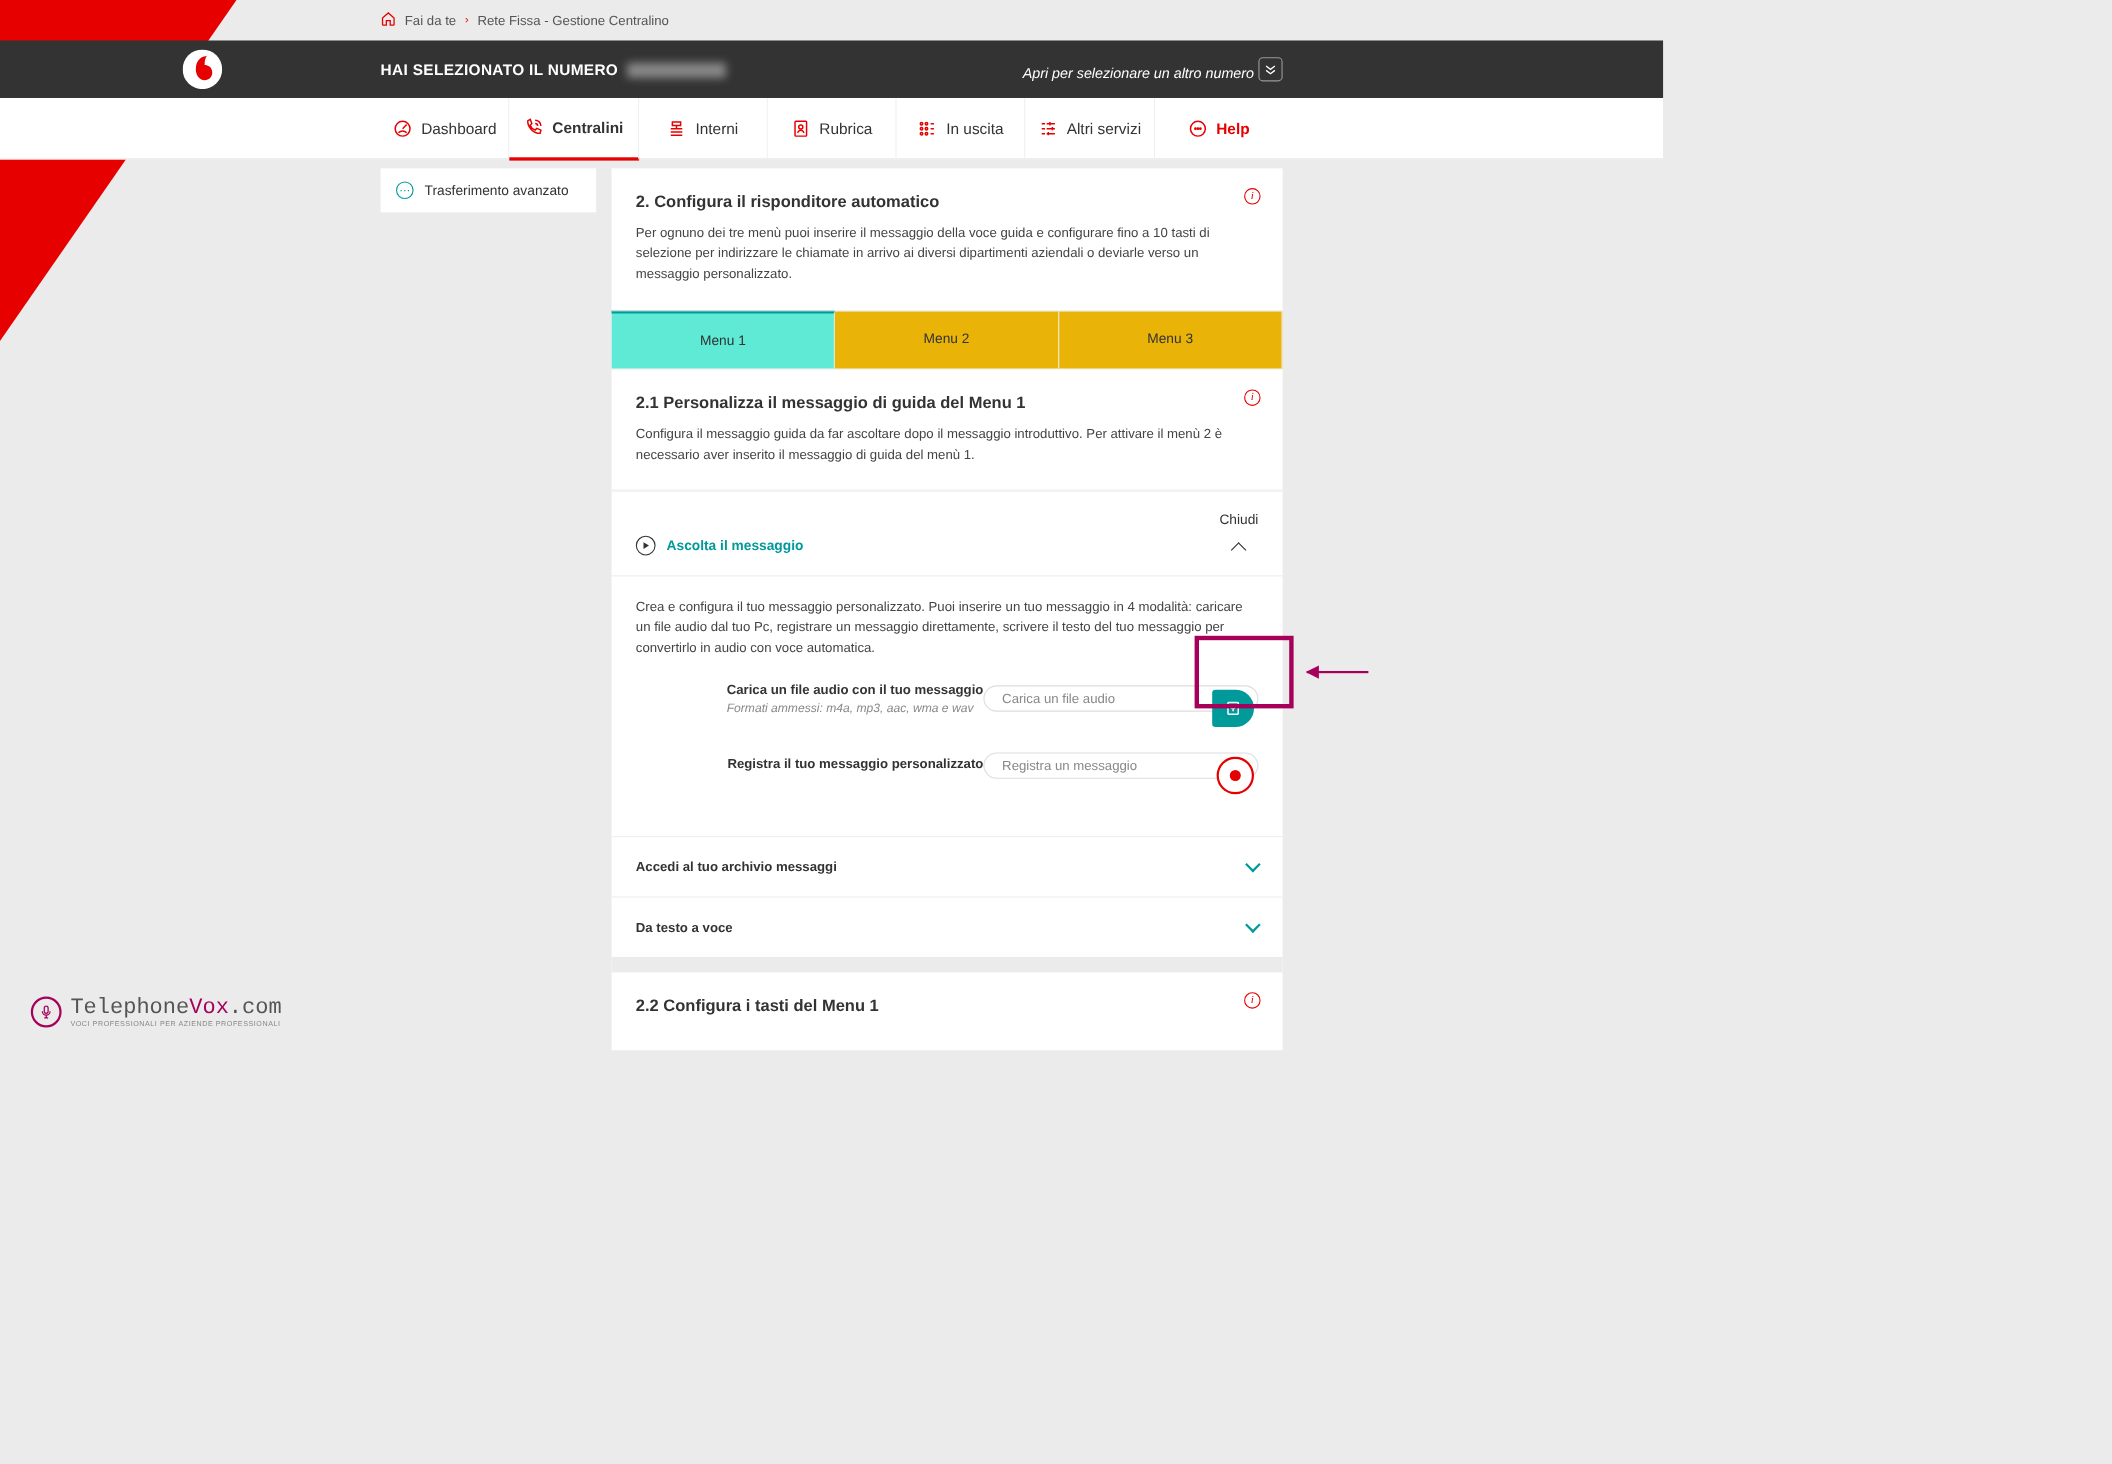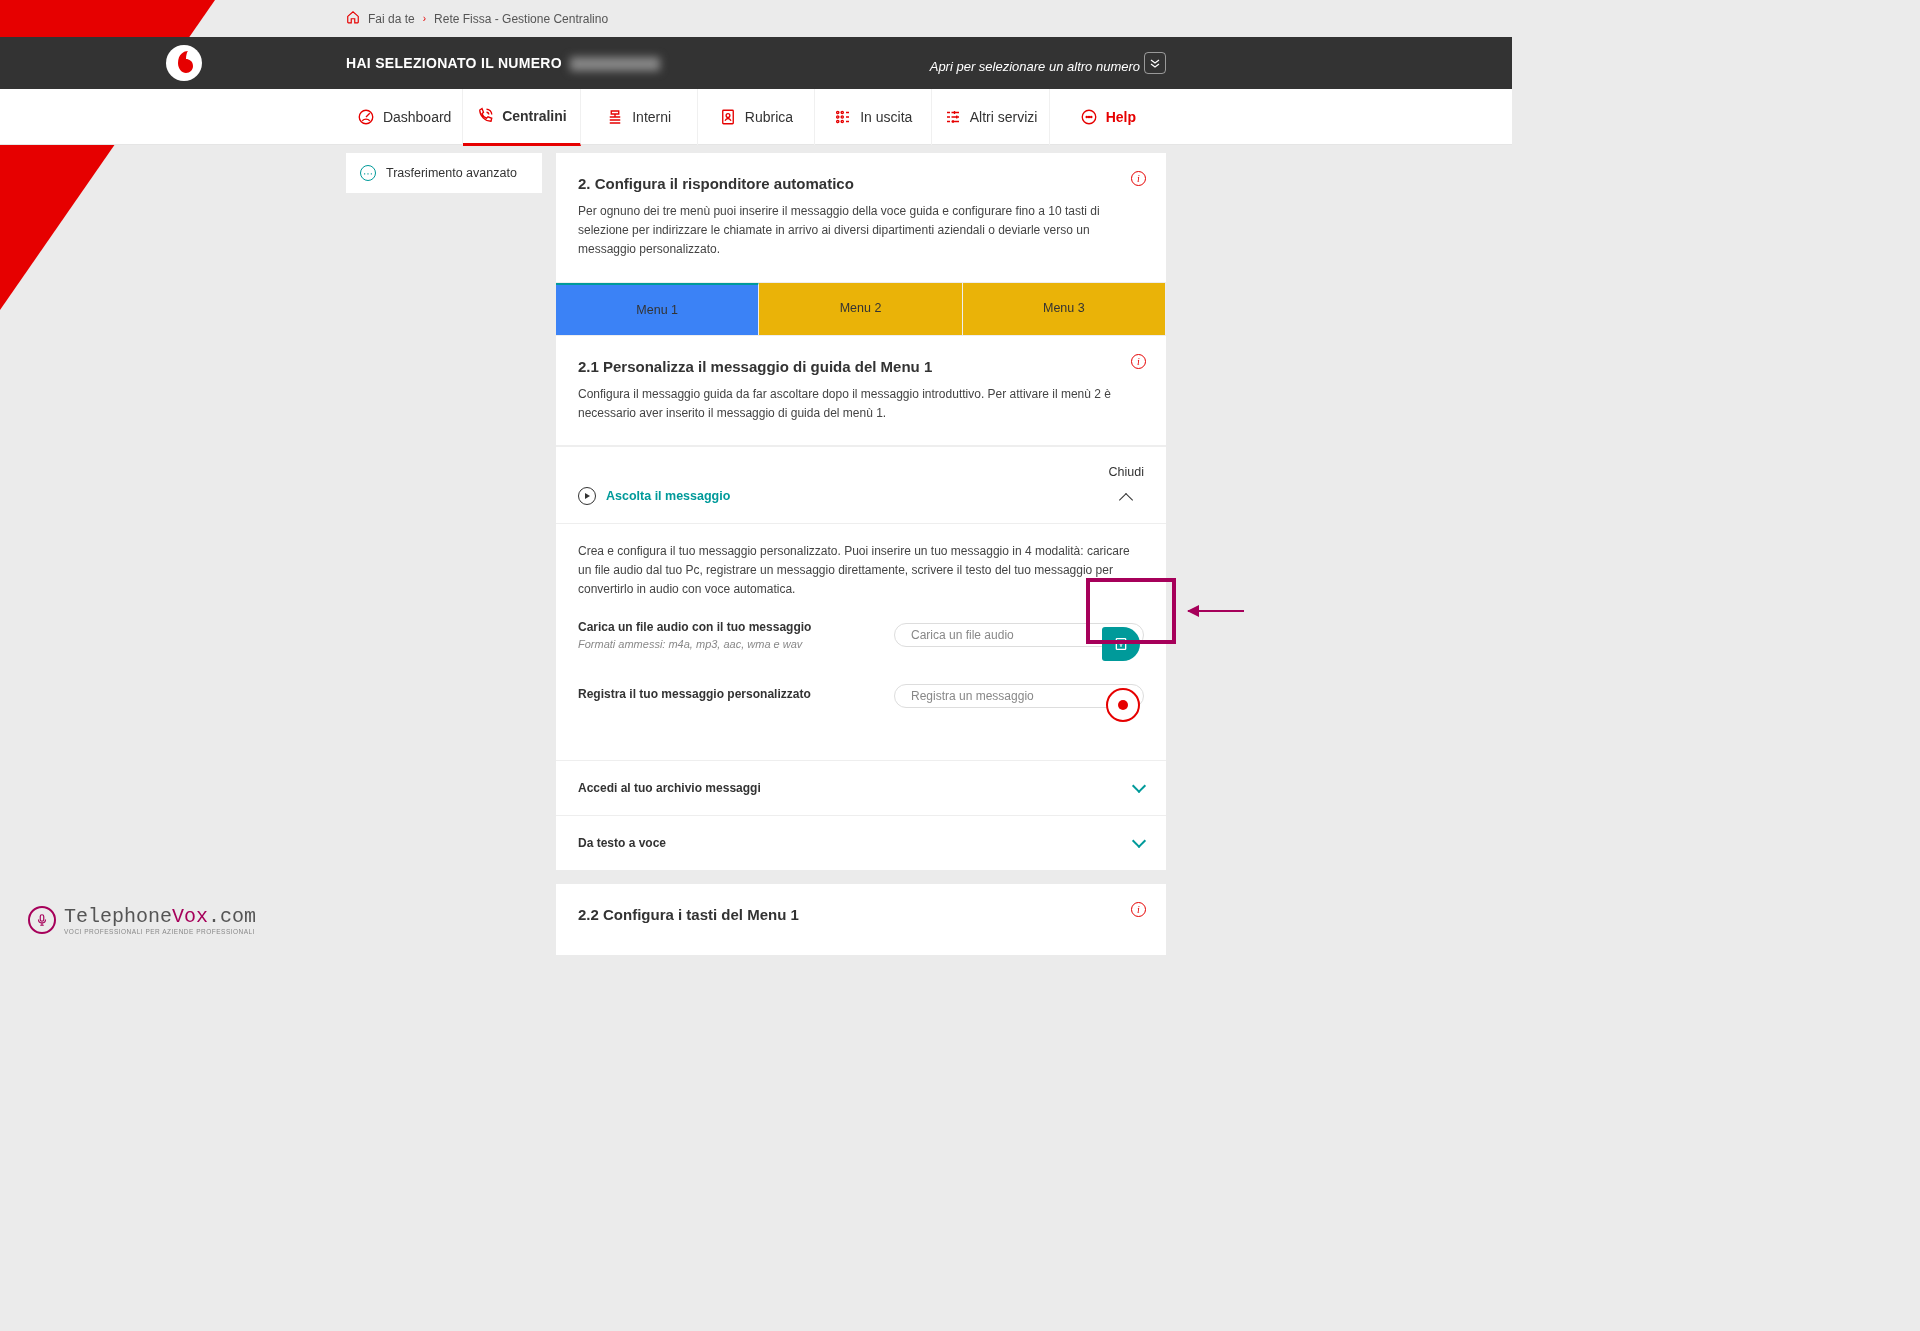--- a/index.html
+++ b/index.html
@@ -176,21 +176,21 @@
   .subtab {
     flex: 1;
     text-align: center;
     padding: 18px 0;
     font-size: 12.5px;
     cursor: pointer;
     background: #eab308;
     border-right: 1px solid #eee;
   }
   .subtab.active {
-    background: #3b82f6;
+    background: #5eead4;
     border-top: 3px solid #009a9a;
     margin-top: -1px;
     font-weight: 400;
   }
   
   .listen-row {
     display: flex;
     justify-content: space-between;
     align-items: flex-end;
     padding: 18px 22px;
@@ -219,21 +219,21 @@
     width: 10px; height: 10px;
     border-left: 1.5px solid #333;
     border-top: 1.5px solid #333;
     transform: rotate(45deg);
   }
   
   .config-body { padding: 18px 22px 28px; }
   .config-body .sec-desc { margin-bottom: 20px; }
   .form-row {
     display: flex;
-    justify-content: space-between;
+    justify-content: flex-end;
     align-items: center;
     margin-bottom: 24px;
   }
   .form-left { font-size: 12px; }
   .form-left .fl-title { font-weight: 700; margin-bottom: 4px; }
   .form-left .fl-hint { font-style: italic; color: #888; font-size: 11px; }
   .pill {
     width: 250px;
     height: 24px;
     border: 1px solid #ddd;

